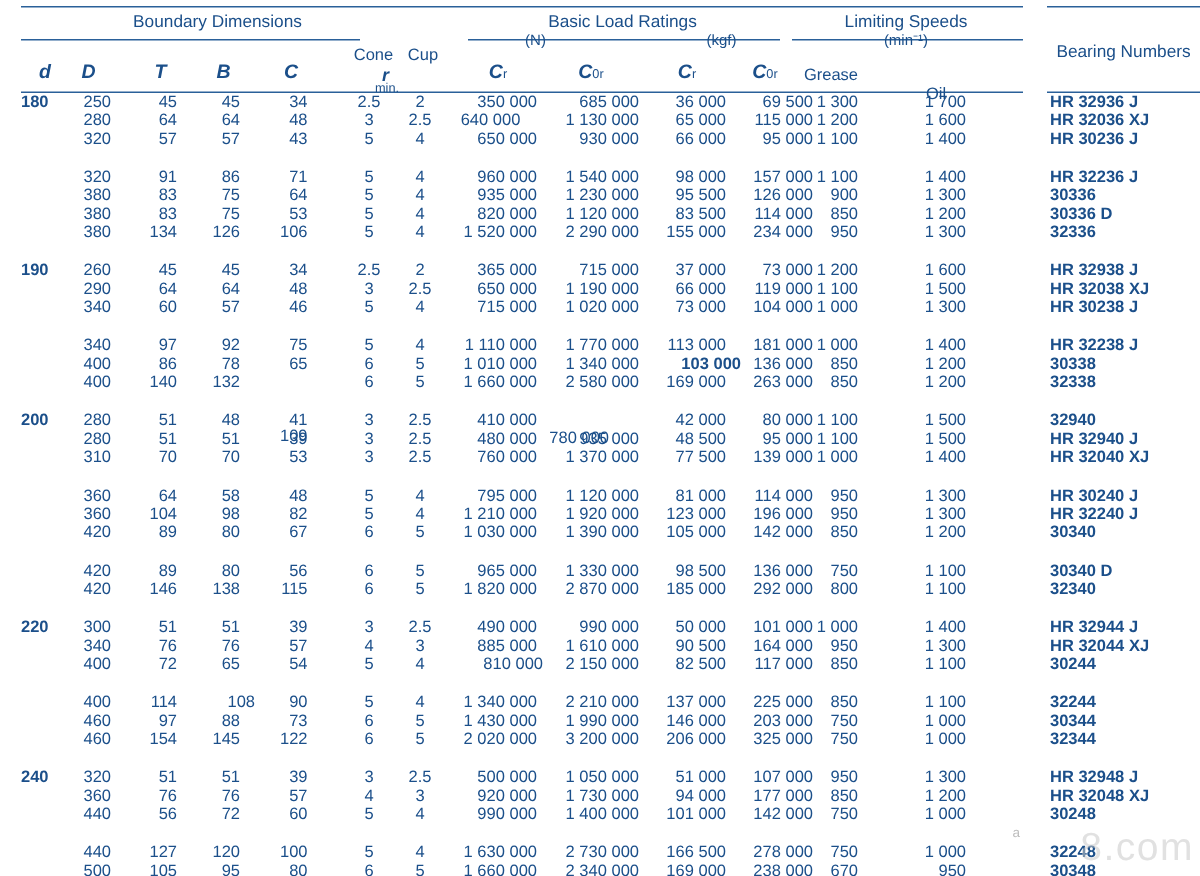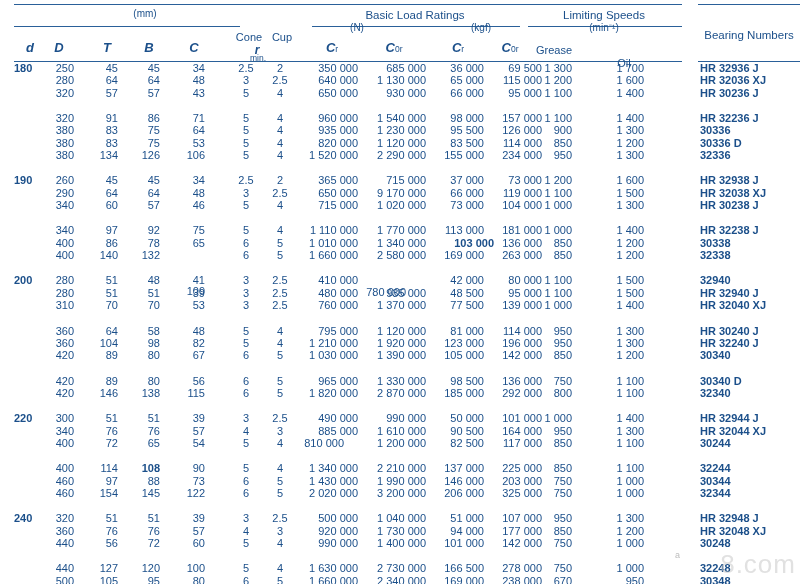--- a/index.html
+++ b/index.html
@@ -77,21 +77,21 @@
     <div class="hline" style="left:14px;top:4px;width:668px;height:1px;"></div>
     <div class="hline" style="left:14px;top:26px;width:226px;height:1px;"></div>
     <div class="hline" style="left:312px;top:26px;width:208px;height:1px;"></div>
     <div class="hline" style="left:528px;top:26px;width:154px;height:1px;"></div>
     <div class="hline" style="left:14px;top:61px;width:668px;height:1.4px;"></div>
 
     <div class="hline" style="left:698px;top:4px;width:102px;height:1px;"></div>
     <div class="hline" style="left:698px;top:61px;width:102px;height:1.4px;"></div>
 
     <div class="hgroup" style="left:60px;top:8px;width:170px;">
-      <div class="sub">(mm)</div>
+      <div>Boundary Dimensions</div>
     </div>
 
     <div class="hgroup" style="left:330px;top:8px;width:170px;">
       <div>Basic Load Ratings</div>
       <div class="sub" style="position:relative;left:-58px;">(N)</div>
     </div>
     <div class="hgroup" style="left:436px;top:22px;width:90px;">
       <div class="sub">(kgf)</div>
     </div>
 
@@ -142,21 +142,21 @@
         <div class="bn">HR 32936 J</div>
       </div>
       <div class="row">
         <div class="cell c-l bold" style="left: 14px; width: 30px;"></div>
         <div class="cell c-r" style="left: 44px; width: 30px;">280</div>
         <div class="cell c-r" style="left: 92px; width: 26px;">64</div>
         <div class="cell c-r" style="left: 134px; width: 26px;">64</div>
         <div class="cell c-r" style="left: 179px; width: 26px;">48</div>
         <div class="cell c-c" style="left: 232px; width: 28px;">3</div>
         <div class="cell c-c" style="left: 266px; width: 28px;">2.5</div>
-        <div class="cell c-r" style="left: 296px; width: 62px;">640 000</div>
+        <div class="cell c-r" style="left: 296px; width: 62px; text-align: center;">640 000</div>
         <div class="cell c-r" style="left: 360px; width: 66px;">1 130 000</div>
         <div class="cell c-r" style="left: 428px; width: 56px;">65 000</div>
         <div class="cell c-r" style="left: 486px; width: 56px;">115 000</div>
         <div class="cell c-r" style="left: 528px; width: 44px;">1 200</div>
         <div class="cell c-r" style="left: 600px; width: 44px;">1 600</div>
         <div class="bn">HR 32036 XJ</div>
       </div>
       <div class="row">
         <div class="cell c-l bold" style="left: 14px; width: 30px;"></div>
         <div class="cell c-r" style="left: 44px; width: 30px;">320</div>
@@ -257,21 +257,21 @@
       </div>
       <div class="row">
         <div class="cell c-l bold" style="left: 14px; width: 30px;"></div>
         <div class="cell c-r" style="left: 44px; width: 30px;">290</div>
         <div class="cell c-r" style="left: 92px; width: 26px;">64</div>
         <div class="cell c-r" style="left: 134px; width: 26px;">64</div>
         <div class="cell c-r" style="left: 179px; width: 26px;">48</div>
         <div class="cell c-c" style="left: 232px; width: 28px;">3</div>
         <div class="cell c-c" style="left: 266px; width: 28px;">2.5</div>
         <div class="cell c-r" style="left: 296px; width: 62px;">650 000</div>
-        <div class="cell c-r" style="left: 360px; width: 66px;">9 170 000</div>
+        <div class="cell c-r" style="left: 360px; width: 66px;">1 190 000</div>
         <div class="cell c-r" style="left: 428px; width: 56px;">66 000</div>
         <div class="cell c-r" style="left: 486px; width: 56px;">119 000</div>
         <div class="cell c-r" style="left: 528px; width: 44px;">1 100</div>
         <div class="cell c-r" style="left: 600px; width: 44px;">1 500</div>
         <div class="bn">HR 32038 XJ</div>
       </div>
       <div class="row">
         <div class="cell c-l bold" style="left: 14px; width: 30px;"></div>
         <div class="cell c-r" style="left: 44px; width: 30px;">340</div>
         <div class="cell c-r" style="left: 92px; width: 26px;">60</div>
@@ -501,34 +501,34 @@
         <div class="bn">HR 32044 XJ</div>
       </div>
       <div class="row">
         <div class="cell c-l bold" style="left: 14px; width: 30px;"></div>
         <div class="cell c-r" style="left: 44px; width: 30px;">400</div>
         <div class="cell c-r" style="left: 92px; width: 26px;">72</div>
         <div class="cell c-r" style="left: 134px; width: 26px;">65</div>
         <div class="cell c-r" style="left: 179px; width: 26px;">54</div>
         <div class="cell c-c" style="left: 232px; width: 28px;">5</div>
         <div class="cell c-c" style="left: 266px; width: 28px;">4</div>
-        <div class="cell c-r" style="left: 282px; width: 62px;">810 000</div>
-        <div class="cell c-r" style="left: 360px; width: 66px;">1 200 000</div>
+        <div class="cell c-r" style="left: 300px; width: 62px;">810 000</div>
+        <div class="cell c-r" style="left: 360px; width: 66px;">2 150 000</div>
         <div class="cell c-r" style="left: 428px; width: 56px;">82 500</div>
         <div class="cell c-r" style="left: 486px; width: 56px;">117 000</div>
         <div class="cell c-r" style="left: 528px; width: 44px;">850</div>
         <div class="cell c-r" style="left: 600px; width: 44px;">1 100</div>
         <div class="bn">30244</div>
       </div>
       <div class="gap"></div>
       <div class="row">
         <div class="cell c-l bold" style="left: 14px; width: 30px;"></div>
         <div class="cell c-r" style="left: 44px; width: 30px;">400</div>
         <div class="cell c-r" style="left: 92px; width: 26px;">114</div>
-        <div class="cell c-r" style="left: 134px; width: 26px; font-weight: bold;">108</div>
+        <div class="cell c-r" style="left: 144px; width: 26px;">108</div>
         <div class="cell c-r" style="left: 179px; width: 26px;">90</div>
         <div class="cell c-c" style="left: 232px; width: 28px;">5</div>
         <div class="cell c-c" style="left: 266px; width: 28px;">4</div>
         <div class="cell c-r" style="left: 296px; width: 62px;">1 340 000</div>
         <div class="cell c-r" style="left: 360px; width: 66px;">2 210 000</div>
         <div class="cell c-r" style="left: 428px; width: 56px;">137 000</div>
         <div class="cell c-r" style="left: 486px; width: 56px;">225 000</div>
         <div class="cell c-r" style="left: 528px; width: 44px;">850</div>
         <div class="cell c-r" style="left: 600px; width: 44px;">1 100</div>
         <div class="bn">32244</div>
@@ -568,21 +568,21 @@
       <div class="gap"></div>
       <div class="row">
         <div class="cell c-l bold" style="left: 14px; width: 30px;">240</div>
         <div class="cell c-r" style="left: 44px; width: 30px;">320</div>
         <div class="cell c-r" style="left: 92px; width: 26px;">51</div>
         <div class="cell c-r" style="left: 134px; width: 26px;">51</div>
         <div class="cell c-r" style="left: 179px; width: 26px;">39</div>
         <div class="cell c-c" style="left: 232px; width: 28px;">3</div>
         <div class="cell c-c" style="left: 266px; width: 28px;">2.5</div>
         <div class="cell c-r" style="left: 296px; width: 62px;">500 000</div>
-        <div class="cell c-r" style="left: 360px; width: 66px;">1 040 000</div>
+        <div class="cell c-r" style="left: 360px; width: 66px;">1 050 000</div>
         <div class="cell c-r" style="left: 428px; width: 56px;">51 000</div>
         <div class="cell c-r" style="left: 486px; width: 56px;">107 000</div>
         <div class="cell c-r" style="left: 528px; width: 44px;">950</div>
         <div class="cell c-r" style="left: 600px; width: 44px;">1 300</div>
         <div class="bn">HR 32948 J</div>
       </div>
       <div class="row">
         <div class="cell c-l bold" style="left: 14px; width: 30px;"></div>
         <div class="cell c-r" style="left: 44px; width: 30px;">360</div>
         <div class="cell c-r" style="left: 92px; width: 26px;">76</div>

